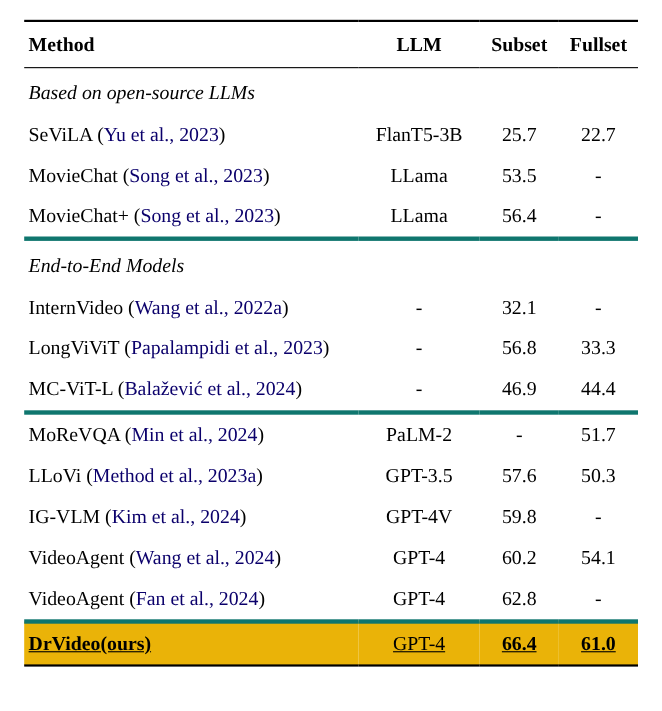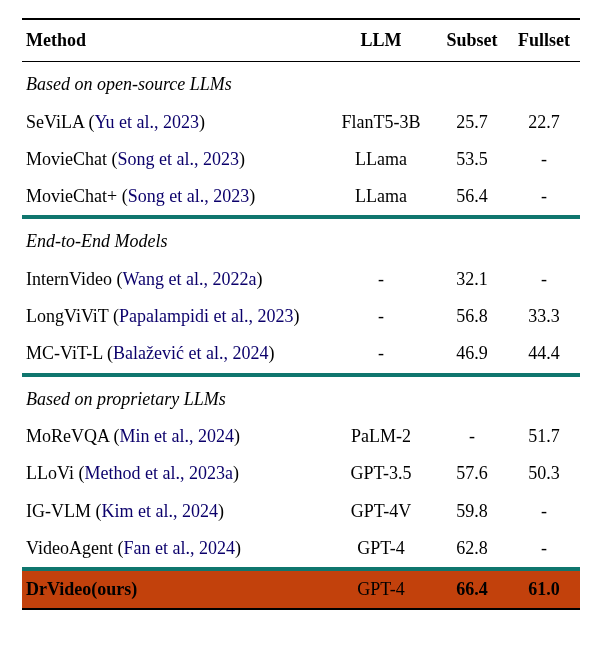--- a/index.html
+++ b/index.html
@@ -34,21 +34,21 @@
   .section-label td {
     text-align: left;
     font-style: italic;
     padding-top: 6px;
   }
   .section-end { border-bottom: 4px solid #0f766e; }
   .table-end { border-bottom: 2px solid #000; }
   .cite { color: #0b006b; }
   .method-cell { white-space: nowrap; }
   .bold { font-weight: bold; }
-  .ours-row { background: #c2410c; }
+  .ours-row { background: #eab308; text-decoration: underline; }
   .c-llm  { width: 110px; }
   .c-sub  { width: 72px; }
   .c-full { width: 72px; }
 </style>
 </head>
 <body>
 <div class="wrap">
 
 <table>
   <colgroup>
@@ -104,40 +104,43 @@
       <td class="center">56.8</td>
       <td class="center">33.3</td>
     </tr>
     <tr class="section-end">
       <td class="method-cell"><span>MC-ViT-L</span> (<span class="cite">Balažević et al., 2024</span>)</td>
       <td class="center">-</td>
       <td class="center">46.9</td>
       <td class="center">44.4</td>
     </tr>
 
-    <tr class="section-label">
-          <td colspan="4">Based on proprietary LLMs</td>
-        </tr>
     <tr>
       <td class="method-cell"><span>MoReVQA</span> (<span class="cite">Min et al., 2024</span>)</td>
       <td class="center">PaLM-2</td>
       <td class="center">-</td>
       <td class="center">51.7</td>
     </tr>
     <tr>
       <td class="method-cell"><span>LLoVi</span> (<span class="cite">Method et al., 2023a</span>)</td>
       <td class="center">GPT-3.5</td>
       <td class="center">57.6</td>
       <td class="center">50.3</td>
     </tr>
     <tr>
       <td class="method-cell"><span>IG-VLM</span> (<span class="cite">Kim et al., 2024</span>)</td>
       <td class="center">GPT-4V</td>
       <td class="center">59.8</td>
       <td class="center">-</td>
+    </tr>
+    <tr>
+      <td class="method-cell"><span>VideoAgent</span> (<span class="cite">Wang et al., 2024</span>)</td>
+      <td class="center">GPT-4</td>
+      <td class="center">60.2</td>
+      <td class="center">54.1</td>
     </tr>
     <tr class="section-end">
       <td class="method-cell"><span>VideoAgent</span> (<span class="cite">Fan et al., 2024</span>)</td>
       <td class="center">GPT-4</td>
       <td class="center">62.8</td>
       <td class="center">-</td>
     </tr>
 
     <tr class="ours-row table-end">
       <td class="bold method-cell">DrVideo(ours)</td>

